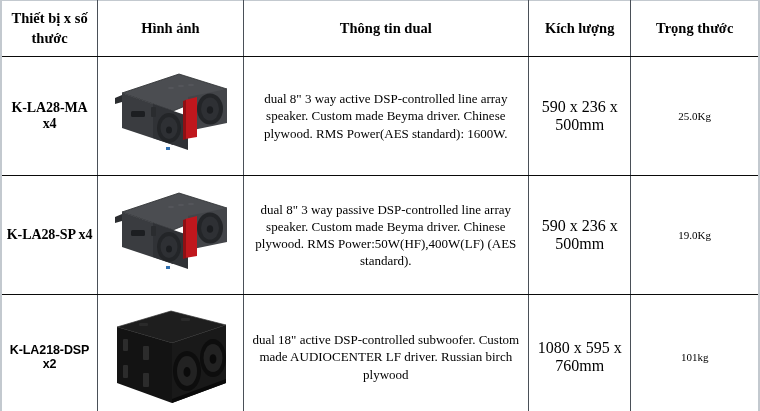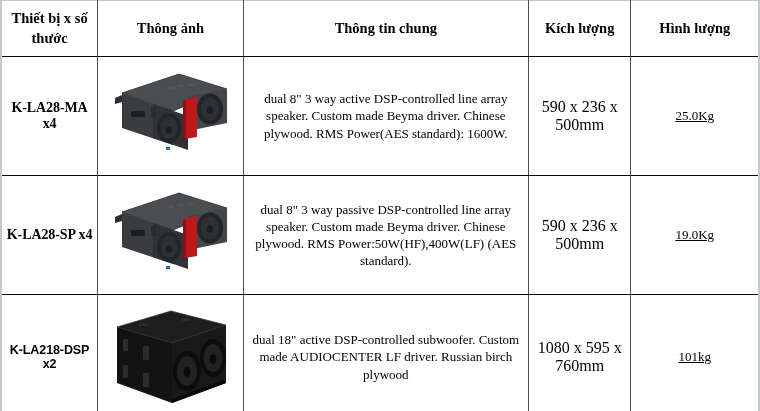--- a/index.html
+++ b/index.html
@@ -75,21 +75,21 @@
     font-size: 12.5px;
   }
 
   .info-cell {
     font-size: 13px;
     line-height: 1.32;
     padding: 4px 8px;
   }
 
   .size-cell { font-size: 16px; }
-  .weight-cell { font-size: 13px; text-decoration: underline; }
+  .weight-cell { font-size: 11px; }
 
   .image-cell { padding: 4px 2px; }
 
   .product-figure {
     display: block;
     margin: 0 auto;
   }
 
   .row-1 td, .row-2 td { height: 114px; }
   .row-3 td { height: 120px; }
@@ -101,24 +101,24 @@
   <colgroup>
     <col class="c-device">
     <col class="c-image">
     <col class="c-info">
     <col class="c-size">
     <col class="c-weight">
   </colgroup>
   <thead>
     <tr class="header-row">
       <th>Thiết bị x số thước</th>
-      <th>Thông ảnh</th>
-      <th>Thông tin chung</th>
+      <th>Hình ảnh</th>
+      <th>Thông tin dual</th>
       <th>Kích lượng</th>
-      <th>Hình lượng</th>
+      <th>Trọng thước</th>
     </tr>
   </thead>
   <tbody>
 
     <tr class="row-1">
       <td class="device-cell">K-LA28-MA x4</td>
       <td class="image-cell">
         <svg class="product-figure" width="122" height="98" viewBox="0 0 122 98">
 
           <polygon points="13,26 70,7 118,22 64,44" fill="#4b4d51"></polygon>

